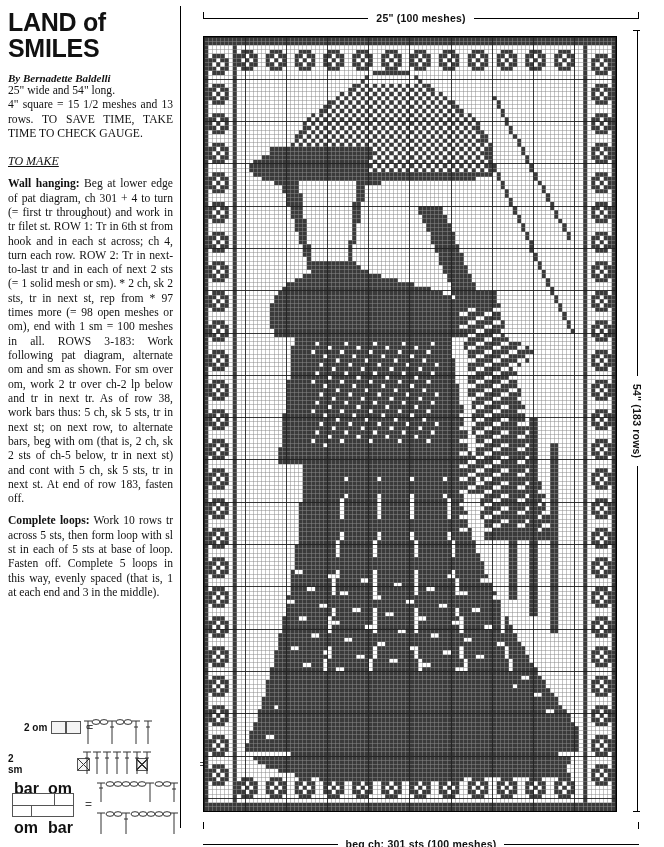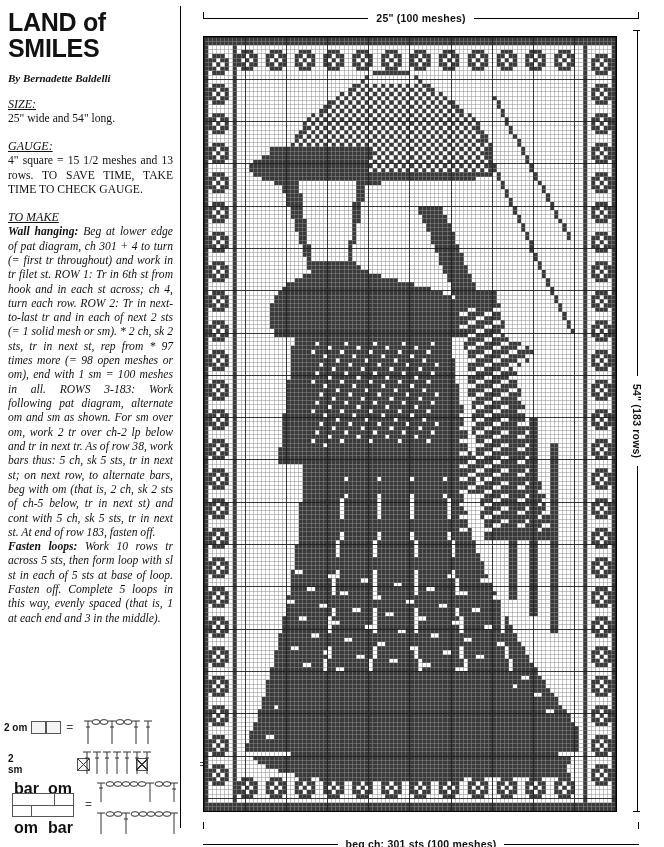--- a/index.html
+++ b/index.html
@@ -47,21 +47,21 @@
     display:block;
   }
   .sechead u{text-decoration:underline;}
   .body{
     font-size:11.6px;
     line-height:1.235;
     text-align:justify;
     margin:0;
     hyphens:none;
   }
-  .body.tight{margin-top:0;font-style:italic;}
+  .body.tight{margin-top:8px;}
   .bold{font-weight:700;}
 
   
   #legend{
     position:absolute;left:4px;top:718px;width:175px;height:122px;
     font-family:"Liberation Sans", sans-serif;
     font-size:10px;
   }
   .lg-row{position:absolute;display:flex;align-items:center;}
   .lg-lab{font-size:10px;font-weight:700;margin-right:4px;}
@@ -146,37 +146,35 @@
 <div id="page">
 
   <div id="textcol">
     <div class="title">
       <div>LAND of</div>
       <div>SMILES</div>
     </div>
 
     <div class="byline">By Bernadette Baldelli</div>
 
-    <div class="sechead"><u>SIZE:</u></div>
     <div class="body">25" wide and 54" long.</div>
 
 
-    <div class="sechead"><u>GAUGE:</u></div>
     <div class="body">4" square = 15 1/2 meshes and 13 rows.  TO SAVE TIME, TAKE TIME TO CHECK GAUGE.</div>
 
     <div class="sechead"><u>TO MAKE</u></div>
     <div class="body tight"><span class="bold">Wall hanging:</span><span> Beg at lower edge of pat diagram, ch 301 + 4 to turn (= first tr throughout) and work in tr filet st. ROW 1: Tr in 6th st from hook and in each st across;  ch 4, turn each row. ROW 2:  Tr in next-to-last tr and in each of next 2 sts (= 1 solid mesh or sm). * 2 ch, sk 2 sts, tr in next st, rep from * 97 times more (= 98 open meshes or om), end with 1 sm = 100 meshes in all. ROWS 3-183:  Work following pat diagram, alternate om and sm as shown.  For sm over om, work 2 tr over ch-2 lp below and tr in next tr.  As of row 38, work bars thus:  5 ch, sk 5 sts, tr in next st; on next row, to alternate bars, beg with om (that is, 2 ch, sk 2 sts of ch-5 below, tr in next st) and cont with 5 ch, sk 5 sts, tr in next st. At end of row 183, fasten off.</span></div>
-    <div class="body tight"><span class="bold">Fasten loops:</span><span> Work 10 rows tr across 5 sts, then form loop with sl st in each of 5 sts at base of loop. Fasten off.  Complete 5 loops in this way, evenly spaced (that is, 1 at each end and 3 in the middle).</span></div>
+    <div class="body tight"><span class="bold">Complete loops:</span><span> Work 10 rows tr across 5 sts, then form loop with sl st in each of 5 sts at base of loop. Fasten off.  Complete 5 loops in this way, evenly spaced (that is, 1 at each end and 3 in the middle).</span></div>
   </div>
 
   <div id="rule"></div>
 
   <div id="legend">
 
-    <div class="lg-row" style="left:0;top:2px;align-items:center;">
+    <div class="lg-row" style="left:20px;top:2px;align-items:center;">
       <span class="lg-lab">2 om</span>
       <span class="cellbox"></span>
         <span class="cellbox"></span>
       <span class="eq">=</span>
     </div>
     <svg class="stitchsvg" style="position:absolute;left:78px;top:0px;" width="72" height="28" viewBox="0 0 72 28">
       <g stroke="#333" stroke-width="1" fill="none">
         <line x1="6" y1="3" x2="6" y2="26"></line>
           <line x1="2" y1="3" x2="10" y2="3"></line>
         <line x1="30" y1="3" x2="30" y2="26"></line>

